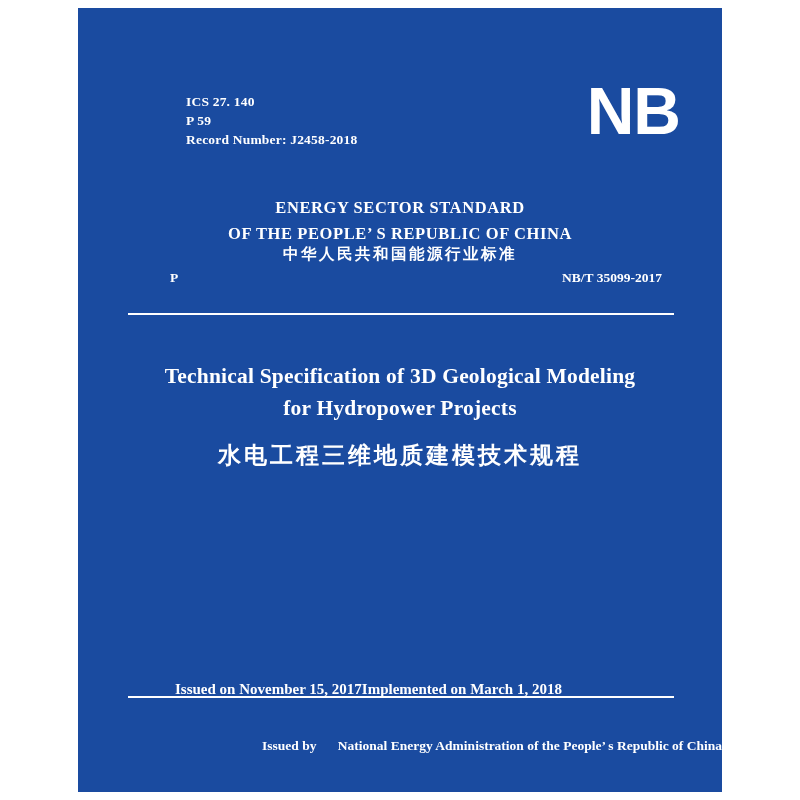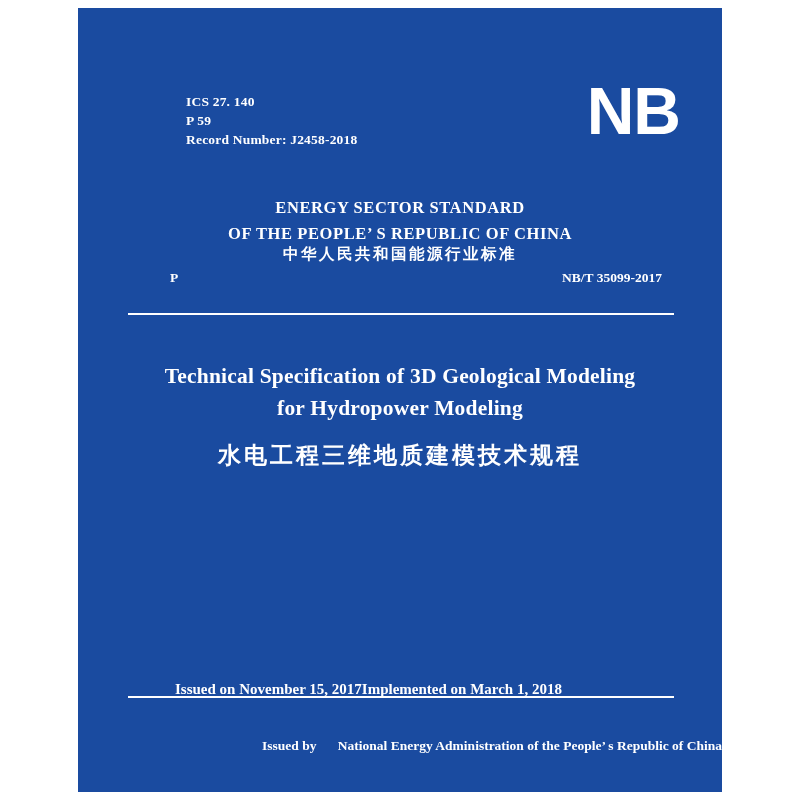--- a/index.html
+++ b/index.html
@@ -168,21 +168,21 @@
 
     <div class="code-row">
       <div>P</div>
       <div>NB/T 35099-2017</div>
     </div>
 
     <div class="rule rule-top"></div>
 
     <div class="main-title">
       <div class="title-en">Technical Specification of 3D Geological Modeling</div>
-      <div class="title-en">for Hydropower Modeling</div>
+      <div class="title-en">for Hydropower Projects</div>
       <div class="title-cn">水电工程三维地质建模技术规程</div>
     </div>
 
     <div class="dates-row">
       <div>Issued on November 15, 2017</div>
       <div>Implemented on March 1, 2018</div>
     </div>
 
     <div class="rule rule-bottom"></div>
 

